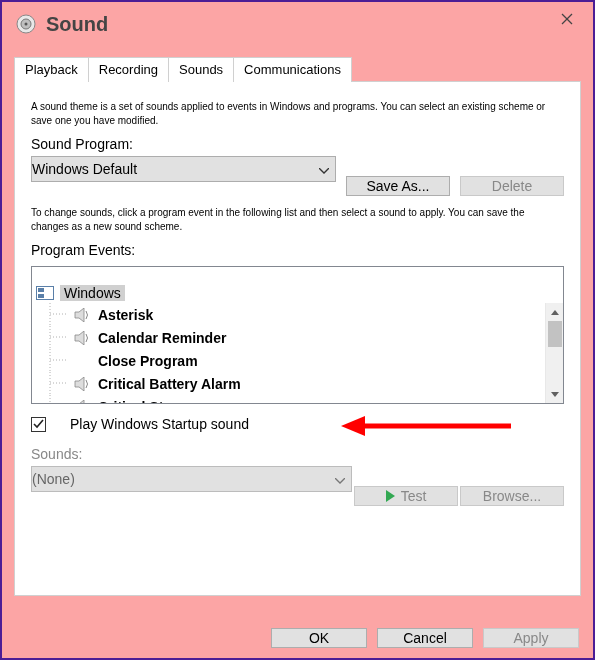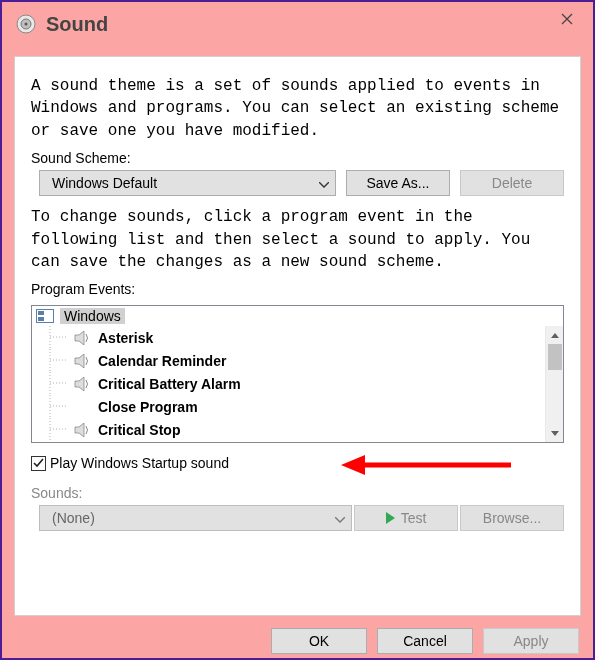--- a/index.html
+++ b/index.html
@@ -83,83 +83,83 @@
   border: 1px solid #d0d0d0;
   background: #fff;
   padding: 18px 16px 14px 16px;
   flex: 1;
   display: flex;
   flex-direction: column;
   position: relative;
   z-index: 1;
 }
 .desc {
-  font-size: 16px;
+  font-size: 10px;
   line-height: 1.4;
   margin-bottom: 8px;
-  font-family: Liberation Mono, monospace;
 }
 .label {
   font-size: 14px;
   margin-bottom: 4px;
 }
 .row-scheme {
   display: flex;
   gap: 10px;
   margin-bottom: 10px;
 }
 .combo {
   flex: 1;
   height: 26px;
   border: 1px solid #adadad;
   background: #e1e1e1;
   display: flex;
   align-items: center;
-  padding: 0 24px 0 12px;
-  position: relative;
-  font-size: 14px;
-  margin-left: 8px;
+  padding: 0 24px 0 0;
+  position: relative;
+  font-size: 14px;
 }
 .combo .chev {
   position: absolute;
   right: 6px;
   top: 50%;
   transform: translateY(-50%);
 }
 .btn {
-  height: 26px;
+  height: 20px;
   min-width: 104px;
   border: 1px solid #adadad;
   background: #e1e1e1;
   font-size: 14px;
   display: inline-flex;
   align-items: center;
   justify-content: center;
   padding: 0 10px;
   cursor: default;
+  margin-top: 20px;
 }
 .btn.footer { min-width: 96px; }
 .btn.disabled {
   color: #888;
   background: #e1e1e1;
   border-color: #c9c9c9;
 }
 .events-box {
   border: 1px solid #828790;
   height: 138px;
   margin-top: 4px;
   display: flex;
   flex-direction: column;
   margin-bottom: 12px;
 }
 .events-header {
   background: #fff;
   padding: 2px 4px;
   display: flex;
   align-items: center;
+  margin-top: 16px;
 }
 .events-header .hdr-icon {
   width: 18px;
   height: 14px;
   margin-right: 6px;
 }
 .events-header .hdr-txt {
   background: #d0d0d0;
   padding: 0 4px;
   font-size: 14px;
@@ -220,21 +220,21 @@
 }
 .scroll-thumb {
   width: 14px;
   height: 26px;
   background: #c2c2c2;
   margin-top: 0;
 }
 .check-row {
   display: flex;
   align-items: center;
-  gap: 4px;
+  gap: 24px;
   margin-bottom: 14px;
   position: relative;
 }
 .checkbox {
   width: 15px;
   height: 15px;
   border: 1px solid #333;
   background: #fff;
   display: flex;
   align-items: center;
@@ -265,21 +265,21 @@
   width: 0; height: 0;
   border-left: 9px solid #32a852;
   border-top: 6px solid transparent;
   border-bottom: 6px solid transparent;
   margin-right: 6px;
 }
 .footer-row {
   display: flex;
   justify-content: flex-end;
   gap: 10px;
-  padding: 12px 14px 4px 0;
+  padding: 12px 14px 10px 0;
 }
 </style>
 </head>
 <body>
 
 <div class="window">
 
   <div class="titlebar">
     <span class="titlebar-icon">
       <svg viewBox="0 0 20 20">
@@ -291,26 +291,32 @@
     <span class="title-text">Sound</span>
     <div class="close-btn">
       <svg width="12" height="12" viewBox="0 0 12 12">
         <line x1="1" y1="1" x2="11" y2="11" stroke="#444" stroke-width="1.2"></line>
         <line x1="11" y1="1" x2="1" y2="11" stroke="#444" stroke-width="1.2"></line>
       </svg>
     </div>
   </div>
 
   <div class="tab-area">
+    <div class="tabs">
+      <div class="tab">Playback</div>
+      <div class="tab">Recording</div>
+      <div class="tab active">Sounds</div>
+      <div class="tab">Communications</div>
+    </div>
 
     <div class="tabpanel">
 
       <div class="desc">A sound theme is a set of sounds applied to events in Windows and programs.  You can select an existing scheme or save one you have modified.</div>
 
-      <div class="label">Sound Scheme:</div>
+      <div class="label">Sound Program:</div>
       <div class="row-scheme">
         <div class="combo">
           <span>Windows Default</span>
           <span class="chev">
             <svg width="10" height="6" viewBox="0 0 10 6">
                 <path d="M0 0 L5 5 L10 0" fill="none" stroke="#333" stroke-width="1.3"></path>
               </svg>
           </span>
         </div>
         <div class="btn">Save As...</div>
@@ -353,33 +359,33 @@
                     <path d="M1 4 L5 4 L10 0 L10 14 L5 10 L1 10 Z" fill="#ddd" stroke="#888" stroke-width="0.8"></path>
                     <path d="M12 3 Q15 7 12 11" fill="none" stroke="#888" stroke-width="1"></path>
                   </svg></span>
                 <span>Calendar Reminder</span>
               </div>
               <div class="tree-item">
                 <span class="tree-line"><svg width="30" height="23" style="vertical-align:middle">
                     <line x1="8" y1="0" x2="8" y2="23" stroke="#b0b0b0" stroke-dasharray="1 2"></line>
                     <line x1="8" y1="11" x2="26" y2="11" stroke="#b0b0b0" stroke-dasharray="1 2"></line>
                   </svg></span>
-                <span class="speaker"><svg viewBox="0 0 18 14">
-                    <path d="M1 4 L5 4 L10 0 L10 14 L5 10 L1 10 Z" fill="#ddd" stroke="#888" stroke-width="0.8"></path>
-                    <path d="M12 3 Q15 7 12 11" fill="none" stroke="#888" stroke-width="1"></path>
-                  </svg></span>
-                <span>Critical Battery Alarm</span>
+                <span class="nospeaker"></span>
+                <span>Close Program</span>
               </div>
               <div class="tree-item">
                 <span class="tree-line"><svg width="30" height="23" style="vertical-align:middle">
                     <line x1="8" y1="0" x2="8" y2="23" stroke="#b0b0b0" stroke-dasharray="1 2"></line>
                     <line x1="8" y1="11" x2="26" y2="11" stroke="#b0b0b0" stroke-dasharray="1 2"></line>
                   </svg></span>
-                <span class="nospeaker"></span>
-                <span>Close Program</span>
+                <span class="speaker"><svg viewBox="0 0 18 14">
+                    <path d="M1 4 L5 4 L10 0 L10 14 L5 10 L1 10 Z" fill="#ddd" stroke="#888" stroke-width="0.8"></path>
+                    <path d="M12 3 Q15 7 12 11" fill="none" stroke="#888" stroke-width="1"></path>
+                  </svg></span>
+                <span>Critical Battery Alarm</span>
               </div>
               <div class="tree-item">
                 <span class="tree-line"><svg width="30" height="23" style="vertical-align:middle">
                     <line x1="8" y1="0" x2="8" y2="23" stroke="#b0b0b0" stroke-dasharray="1 2"></line>
                     <line x1="8" y1="11" x2="26" y2="11" stroke="#b0b0b0" stroke-dasharray="1 2"></line>
                   </svg></span>
                 <span class="speaker"><svg viewBox="0 0 18 14">
                     <path d="M1 4 L5 4 L10 0 L10 14 L5 10 L1 10 Z" fill="#ddd" stroke="#888" stroke-width="0.8"></path>
                     <path d="M12 3 Q15 7 12 11" fill="none" stroke="#888" stroke-width="1"></path>
                   </svg></span>

